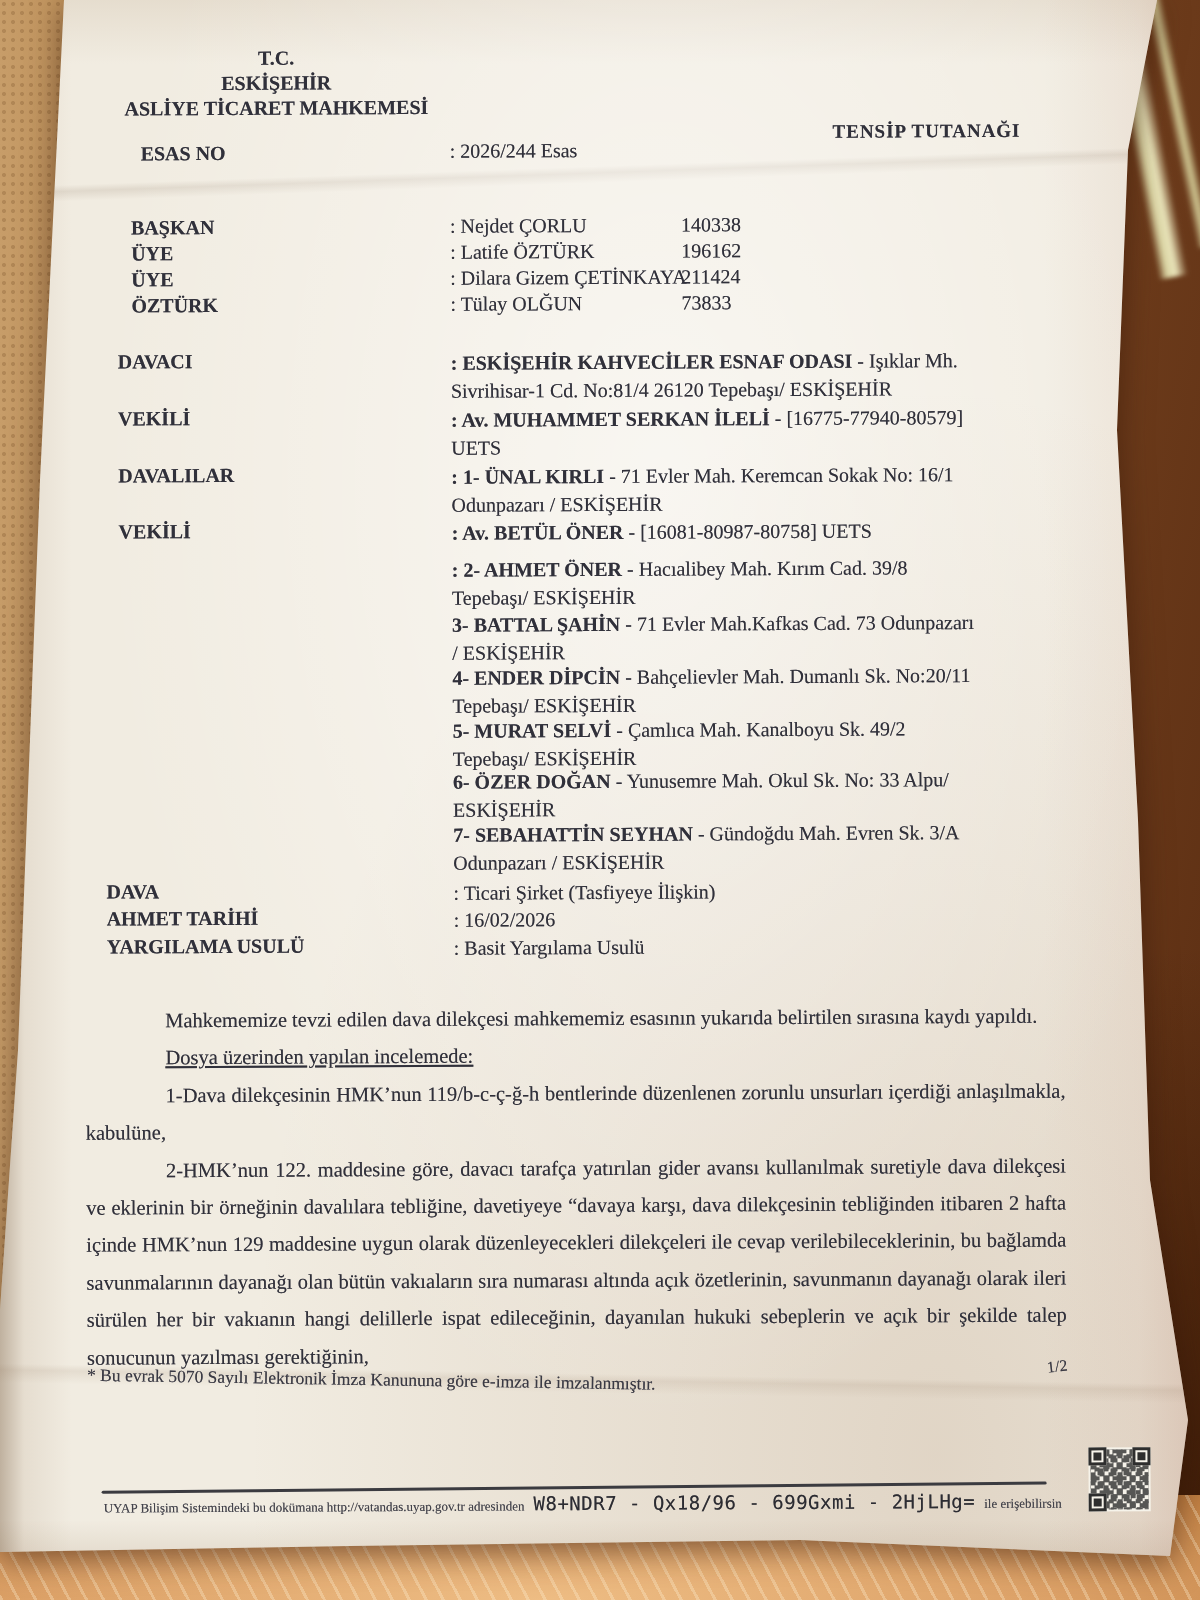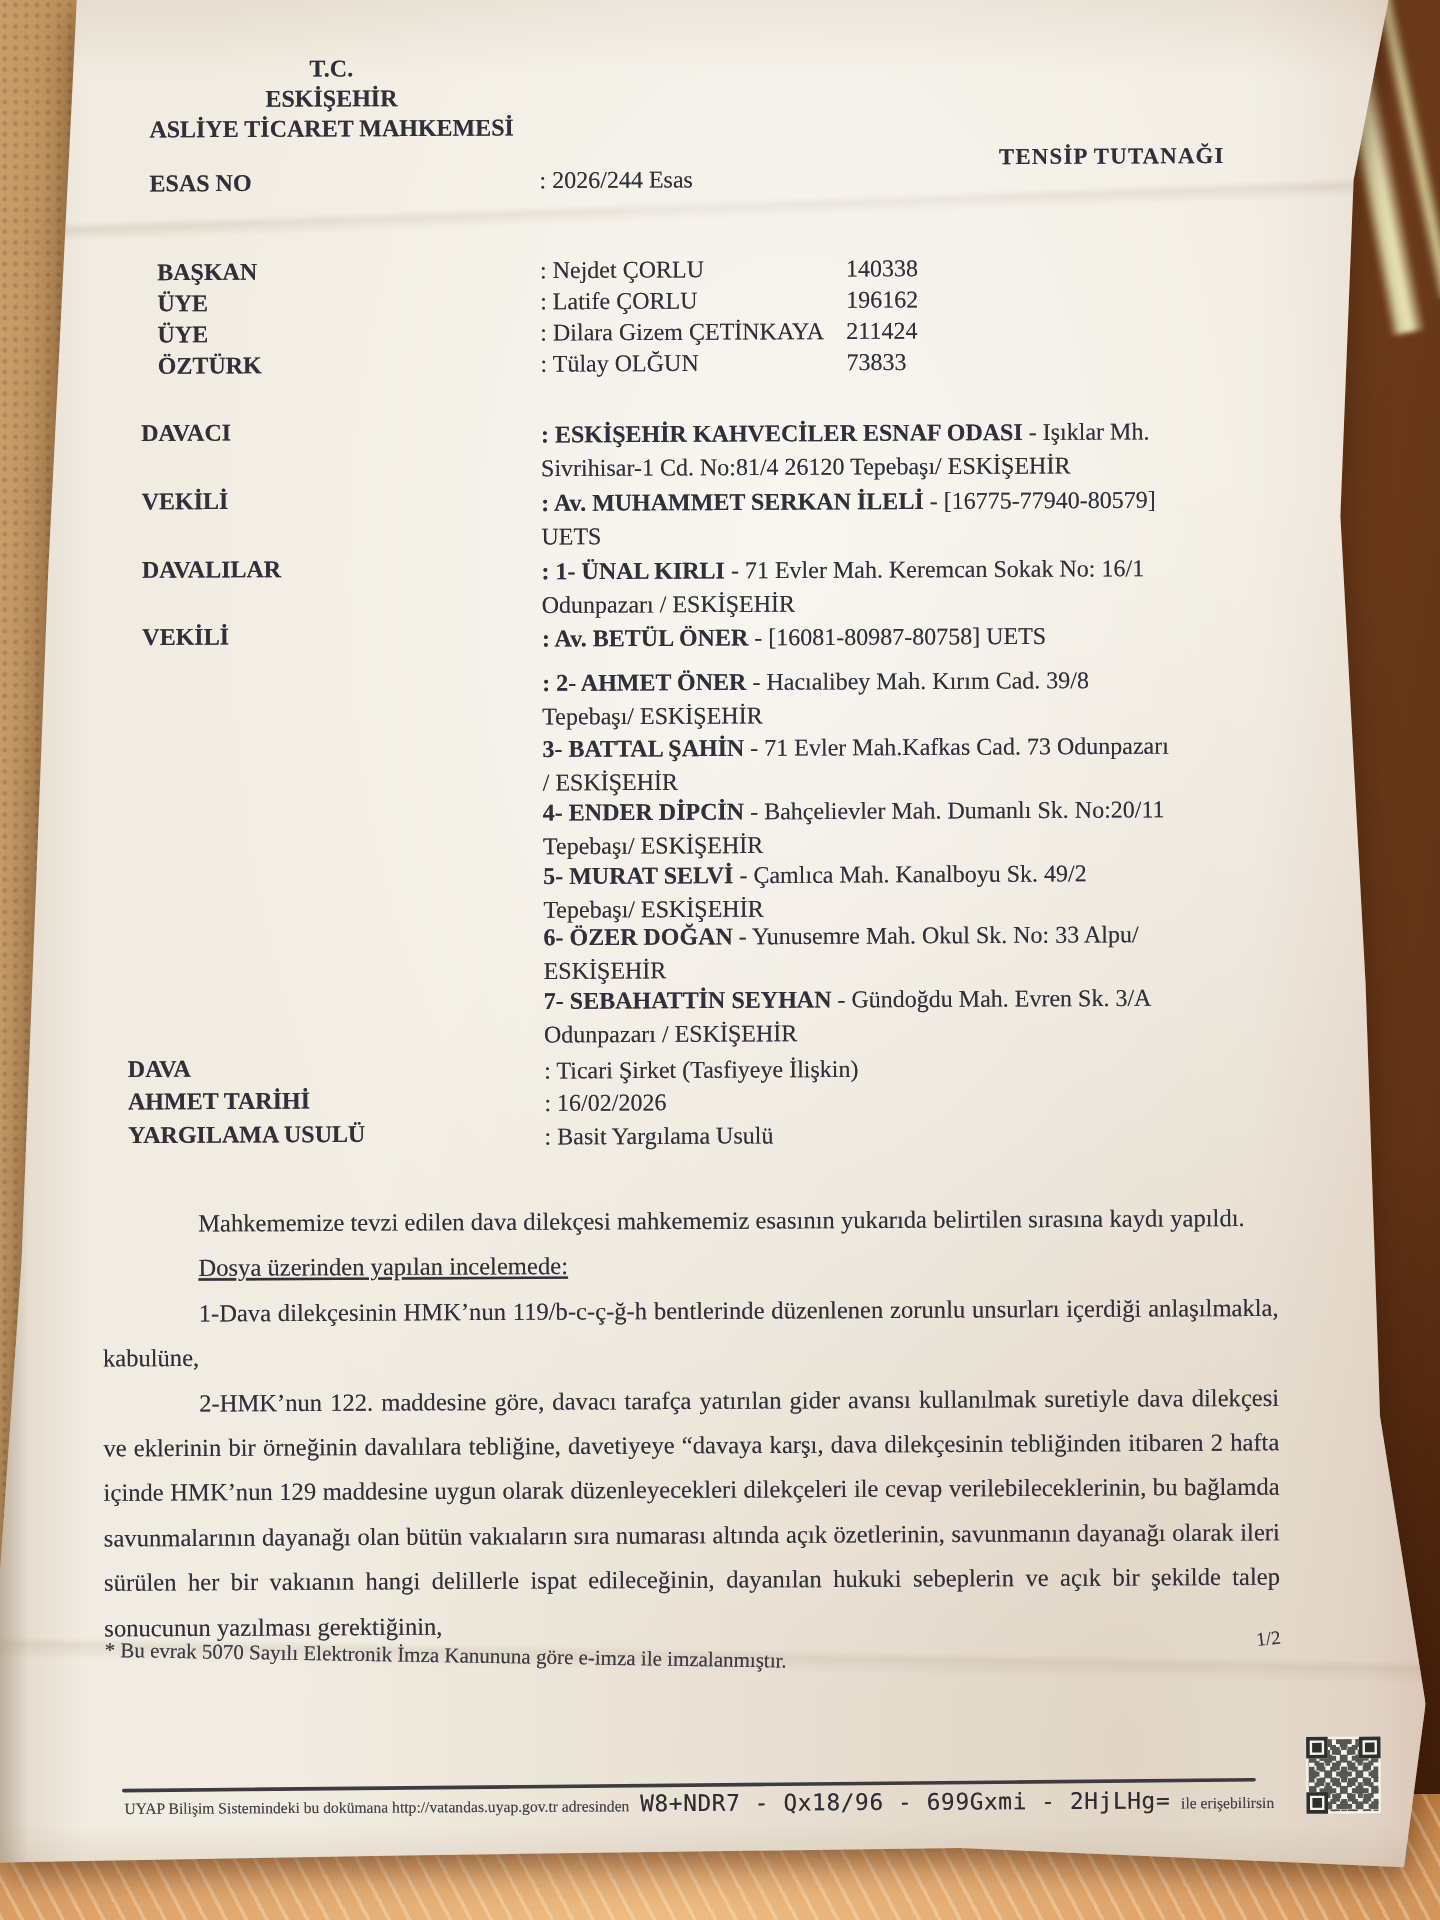--- a/index.html
+++ b/index.html
@@ -61,26 +61,26 @@
   
   .content{
     position:absolute;inset:0;transform:rotate(-0.3deg);
     color:#30303a;font-size:20px;
     text-shadow:0 0 0.5px rgba(45,45,58,.55);
   }
   .abs{position:absolute}
   .court-header{left:70px;top:44px;width:420px;text-align:center;font-weight:bold;line-height:25px;font-size:20px}
   .doc-title{left:836px;top:122px;font-weight:bold;font-size:19px;letter-spacing:1px}
   .lbl{font-weight:bold}
-  .esas-label{left:128px;top:140px}
+  .esas-label{left:144px;top:140px}
   .esas-value{left:453px;top:139px}
   .prow{left:0;top:0;width:1100px;height:26px}
   .prow .lbl{position:absolute;left:134px}
   .prow .pval{position:absolute;left:453px}
-  .prow .preg{position:absolute;left:708px}
+  .prow .preg{position:absolute;left:684px}
   .entry{left:120px;width:960px}
   .entry .lbl{position:absolute;left:0;top:0}
   .entry .val{margin-left:333px;line-height:28px}
   .entry.low{left:106px}
   .entry.low .val{margin-left:347px}
   .body-text{
     left:84px;top:1000px;width:980px;
     font-size:20.5px;line-height:37.4px;text-align:justify;
   }
   .body-text p{margin:0;text-indent:80px}
@@ -131,21 +131,21 @@
       <div class="abs esas-label lbl">ESAS NO</div>
       <div class="abs esas-value">: 2026/244 Esas</div>
 
       <div class="abs prow" style="top:214px">
         <span class="lbl">BAŞKAN</span>
         <span class="pval">: Nejdet ÇORLU</span>
         <span class="preg">140338</span>
       </div>
       <div class="abs prow" style="top:240px">
         <span class="lbl">ÜYE</span>
-        <span class="pval">: Latife ÇORLU</span>
+        <span class="pval">: Latife ÖZTÜRK</span>
         <span class="preg">196162</span>
       </div>
       <div class="abs prow" style="top:266px">
         <span class="lbl">ÜYE</span>
         <span class="pval">: Dilara Gizem ÇETİNKAYA</span>
         <span class="preg">211424</span>
       </div>
       <div class="abs prow" style="top:292px">
         <span class="lbl">ÖZTÜRK</span>
         <span class="pval">: Tülay OLĞUN</span>

